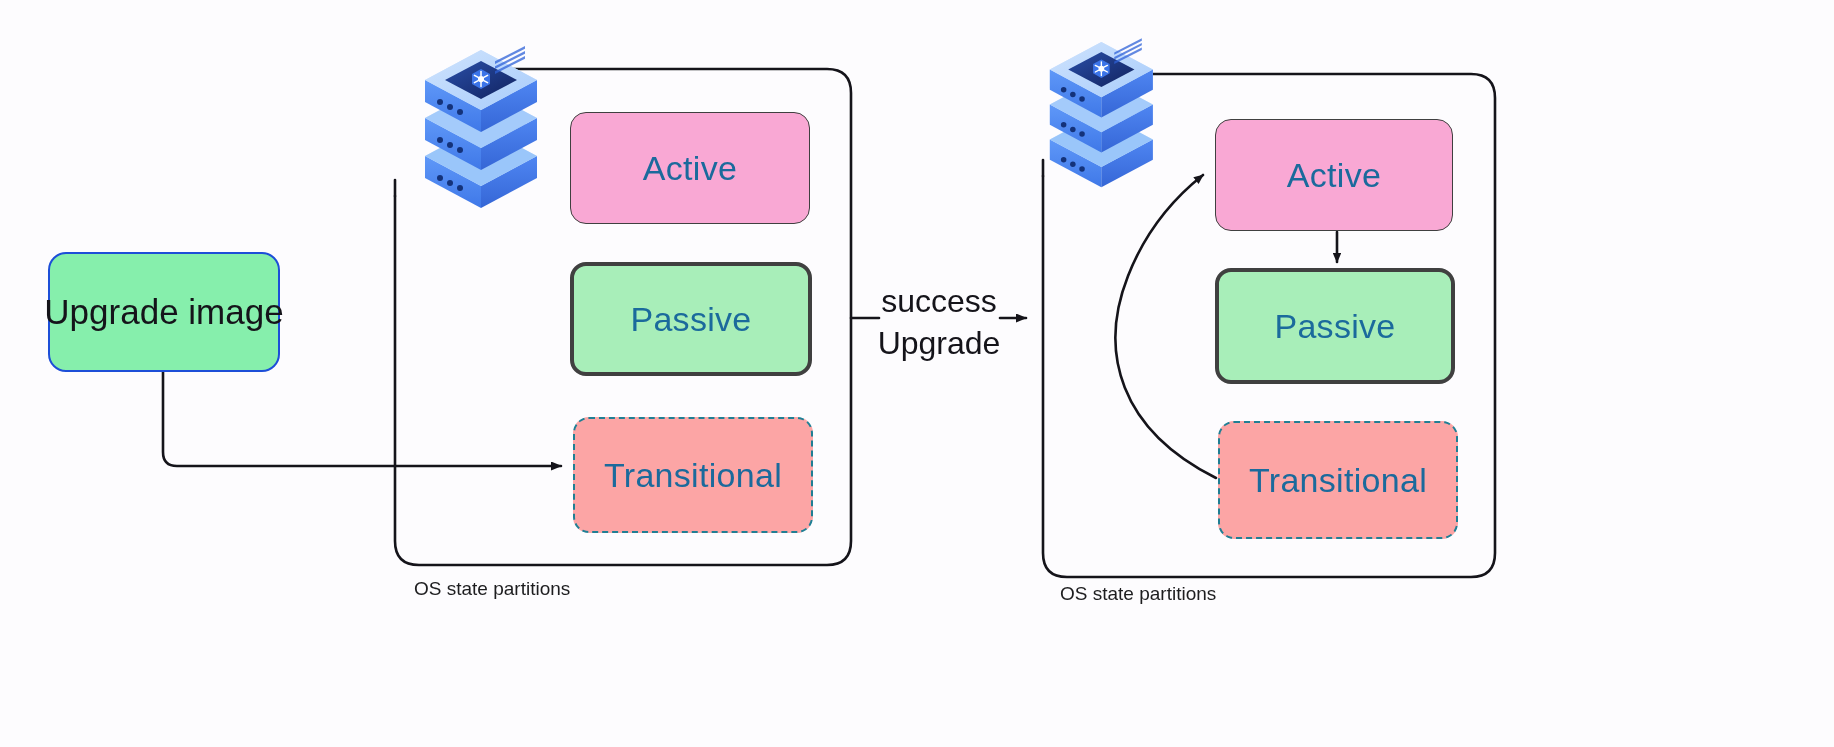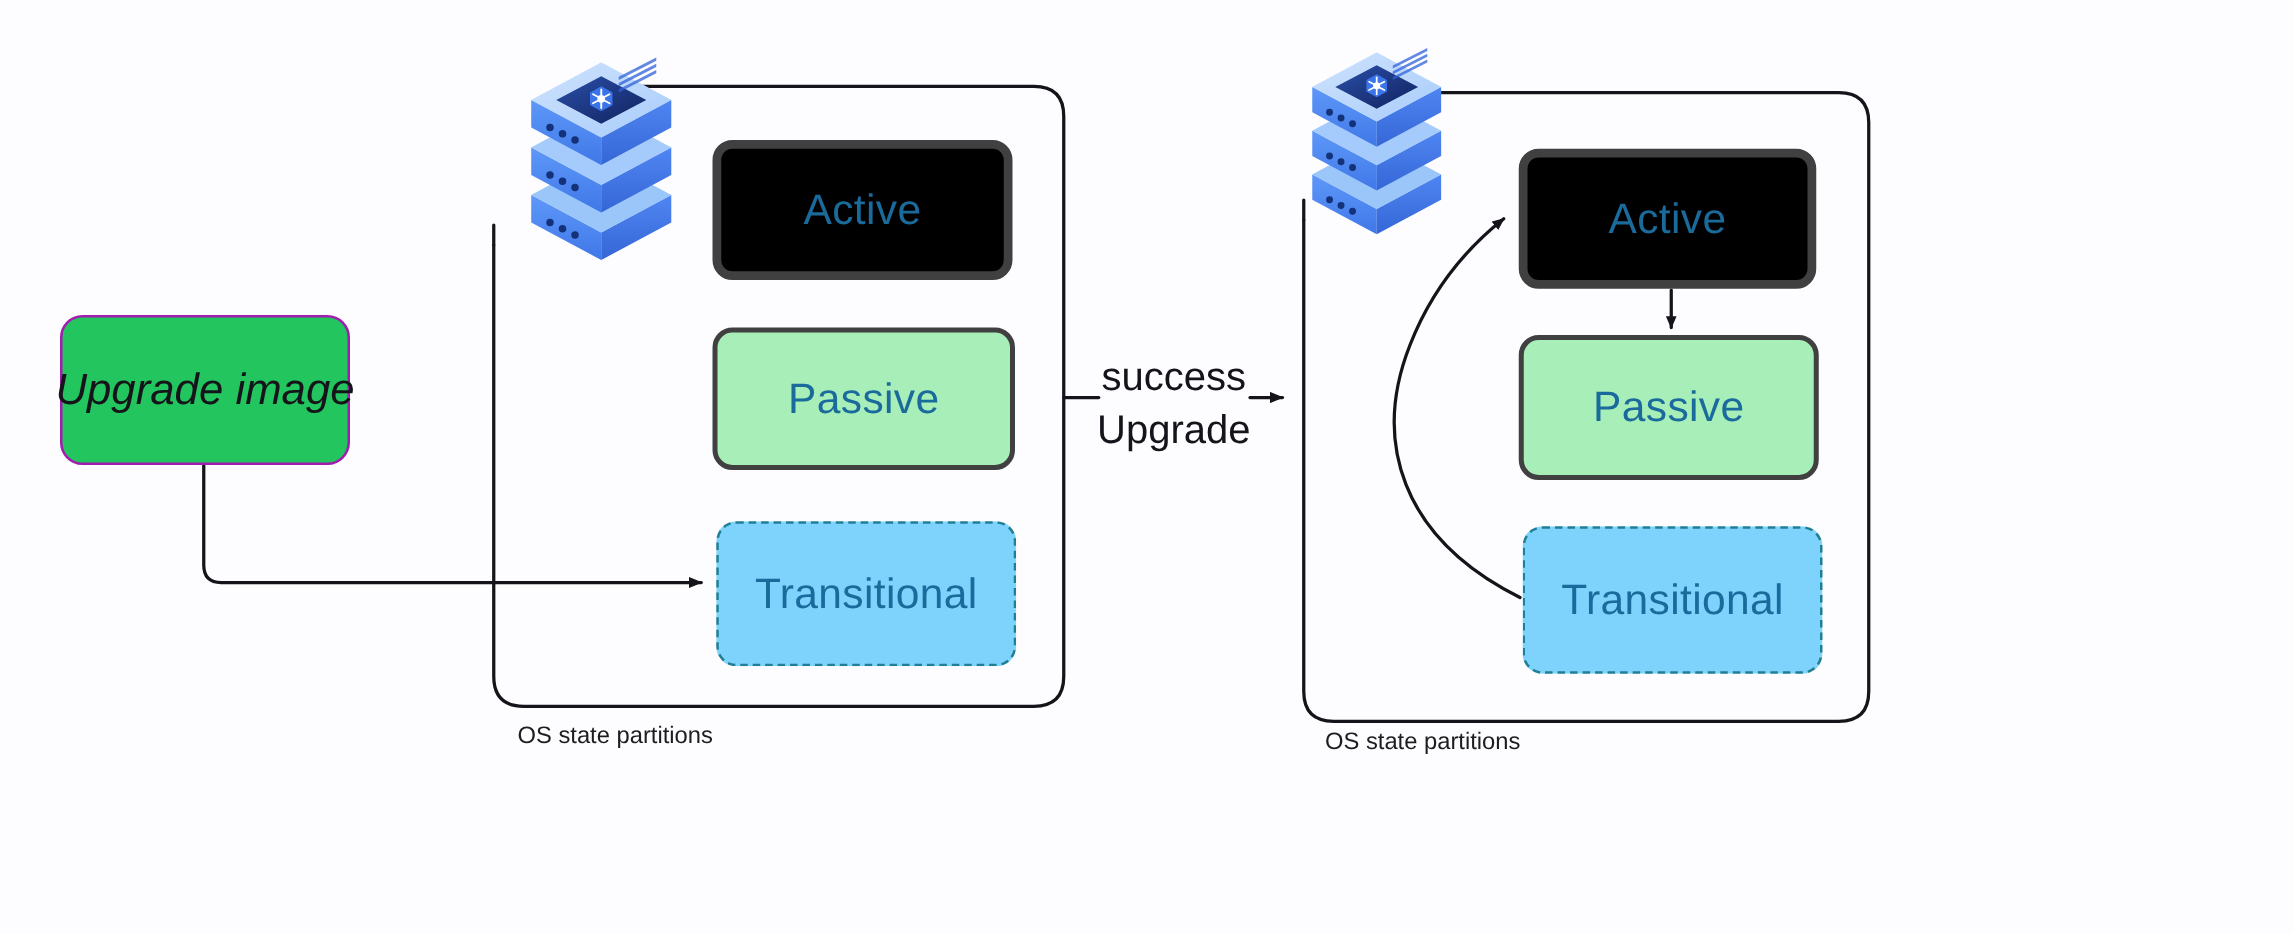--- a/index.html
+++ b/index.html
@@ -32,49 +32,48 @@
     justify-content: center;
     border-radius: 16px;
   }
   .state-label {
     font-size: 34px;
     color: #1b6a9c;
     letter-spacing: 0.3px;
     white-space: nowrap;
   }
   .box-active {
-    background: #000000;
-    border: 7px solid #404040;
+    background: #f9a8d4;
+    border: 1px solid #404040;
     text-align: right;
   }
   .box-passive {
     background: #a8eeb9;
     border: 4px solid #404040;
   }
   .box-transitional {
-    background: #7dd3fc;
+    background: #fca5a5;
     border: 2px dashed #1f7f94;
   }
   .partition-caption {
     position: absolute;
     font-size: 19px;
     color: #1d1d1f;
     white-space: nowrap;
     margin-top: 44px;
   }
   .upgrade-image-box {
     position: absolute;
     box-sizing: border-box;
     display: flex;
     align-items: center;
     justify-content: center;
-    background: #22c55e;
-    border: 2px solid #a21caf;
+    background: #86efac;
+    border: 2px solid #1d4ed8;
     border-radius: 18px;
-    font-style: italic;
   }
   .upgrade-image-label {
     font-size: 35px;
     color: #15141a;
     white-space: nowrap;
   }
   .edge-label {
     position: absolute;
     text-align: center;
     font-size: 32px;

